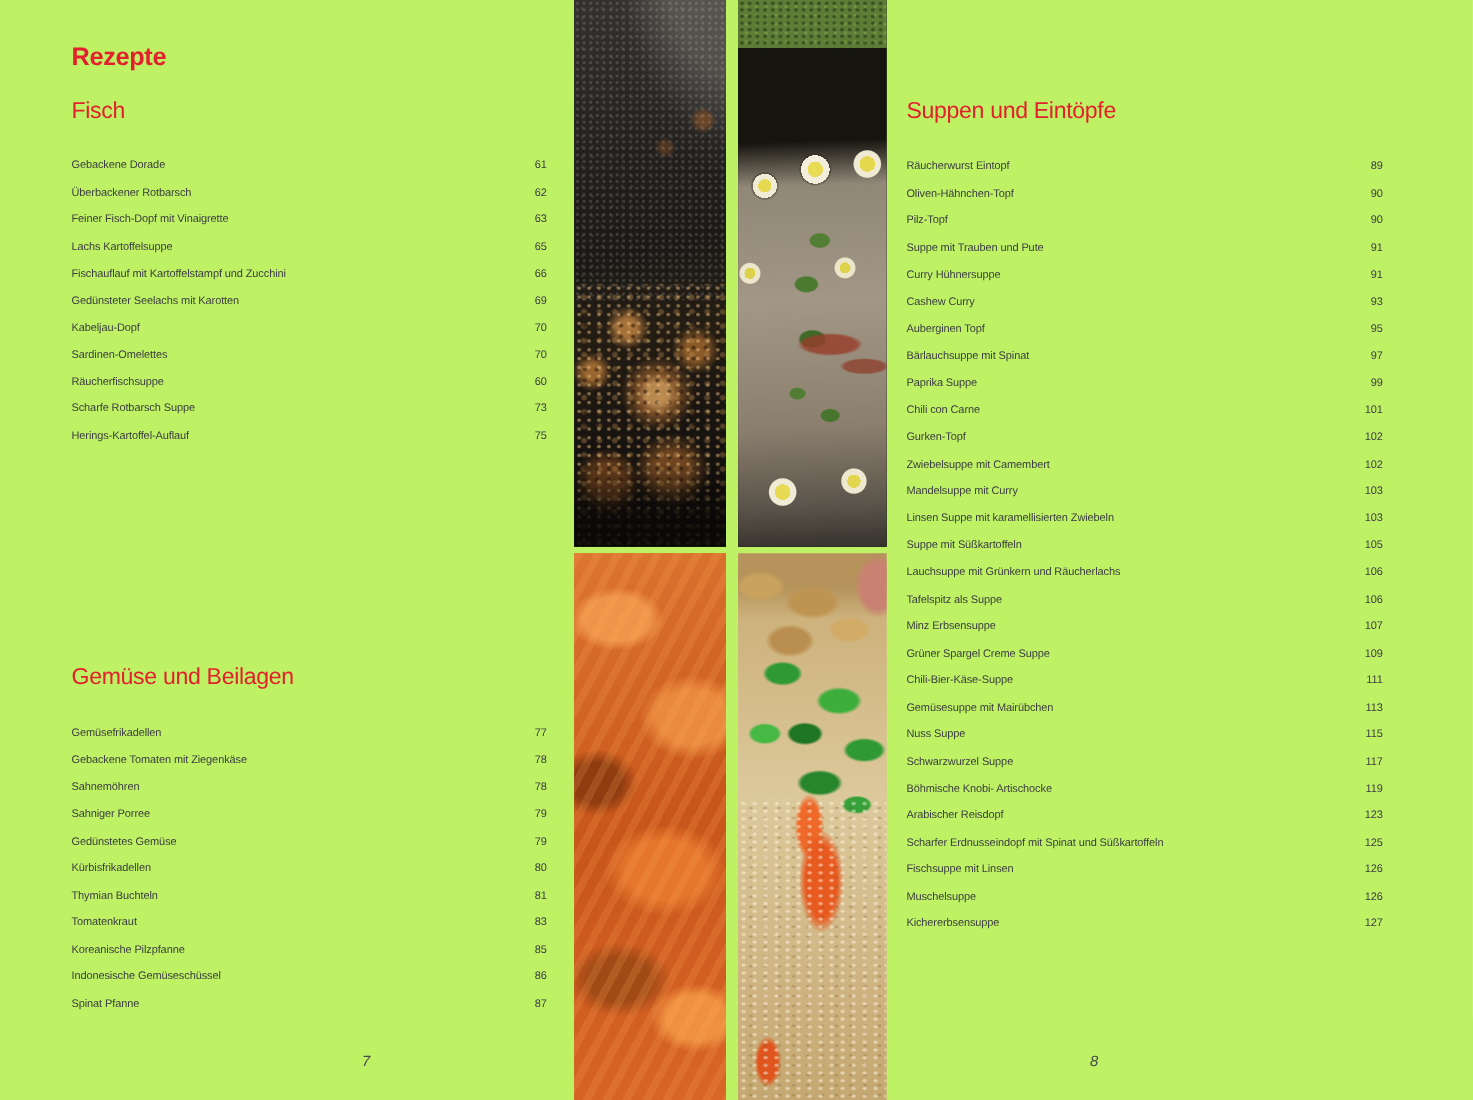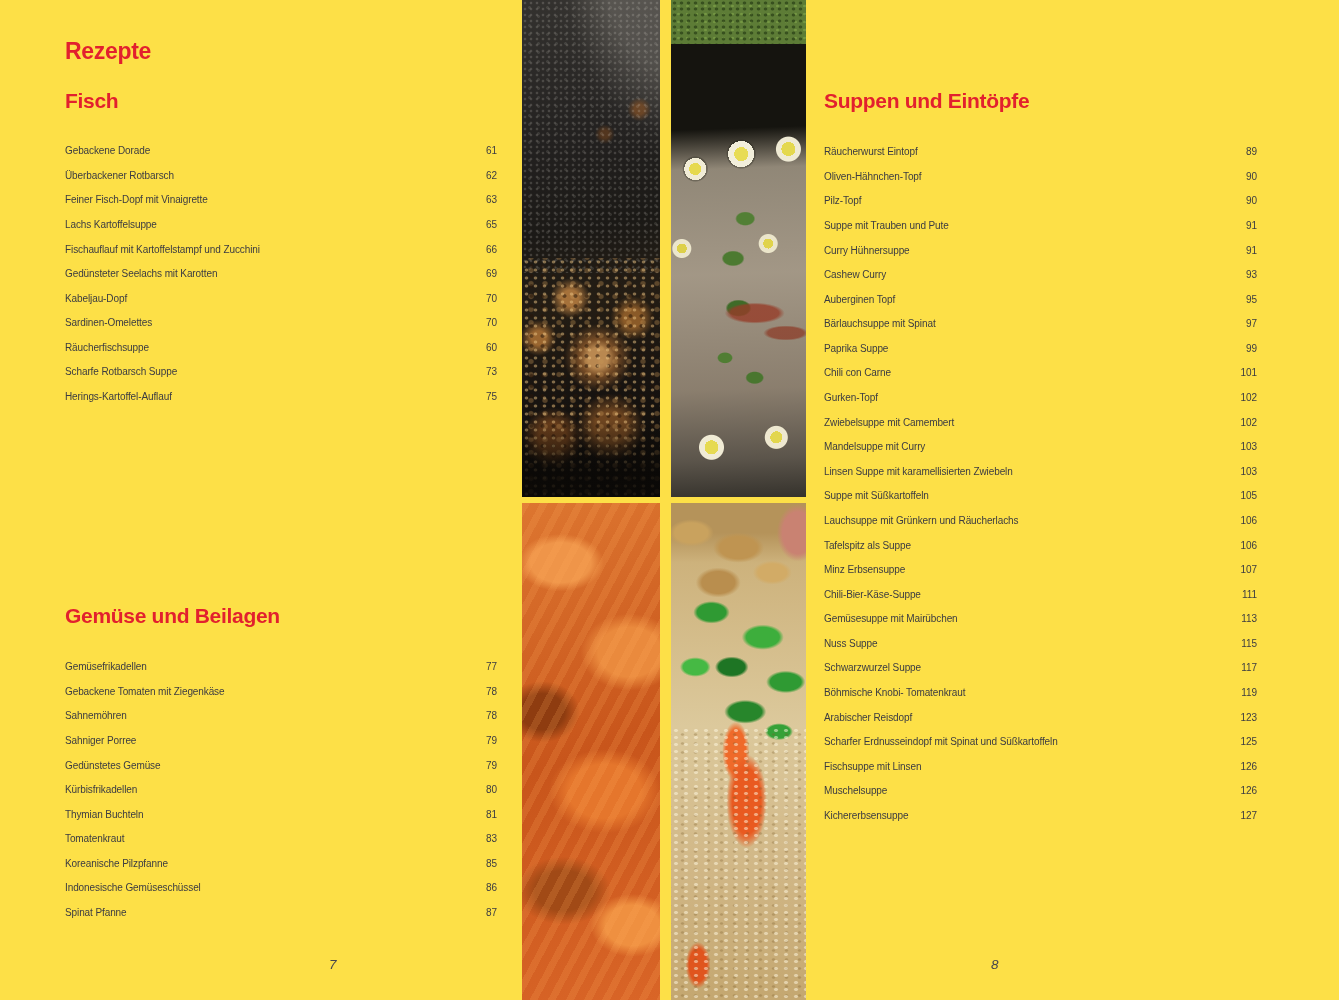--- a/index.html
+++ b/index.html
@@ -1,25 +1,25 @@
 <!DOCTYPE html>
 <html><head>
 <meta charset="utf-8">
 <style>
   html,body{margin:0;padding:0;background:#ffffff;}
   #canvas{
-    position:relative;width:1339px;height:1000px;background:#fde047;overflow:hidden;
+    position:relative;width:1339px;height:1000px;background:#bef264;overflow:hidden;
     font-family:"Liberation Sans","DejaVu Sans",sans-serif;color:#3b3b42;
   }
   .book-title{
     position:absolute;left:65px;top:40px;font-size:23px;font-weight:bold;
     letter-spacing:-0.3px;color:#e2202e;line-height:1;
   }
   .section-heading{
-    position:absolute;font-size:21px;font-weight:bold;letter-spacing:-0.3px;
+    position:absolute;font-size:21px;font-weight:normal;letter-spacing:-0.3px;
     color:#e2202e;line-height:1;
   }
   #fisch-heading{left:65px;top:90px;}
   #gemuese-heading{left:65px;top:605px;}
   #suppen-heading{left:824px;top:90px;}
   .toc-list{position:absolute;}
   #fisch-list{left:65px;top:139px;width:432px;}
   #gemuese-list{left:65px;top:655px;width:432px;}
   #suppen-list{left:824px;top:140px;width:433px;}
   .row{
@@ -338,20 +338,24 @@
       <div class="row">
         <span class="t">Tafelspitz als Suppe</span>
         <span class="p">106</span>
       </div>
 
       <div class="row">
         <span class="t">Minz Erbsensuppe</span>
         <span class="p">107</span>
       </div>
 
+      <div class="row">
+        <span class="t">Grüner Spargel Creme Suppe</span>
+        <span class="p">109</span>
+      </div>
 
       <div class="row">
         <span class="t">Chili-Bier-Käse-Suppe</span>
         <span class="p">111</span>
       </div>
 
       <div class="row">
         <span class="t">Gemüsesuppe mit Mairübchen</span>
         <span class="p">113</span>
       </div>
@@ -360,21 +364,21 @@
         <span class="t">Nuss Suppe</span>
         <span class="p">115</span>
       </div>
 
       <div class="row">
         <span class="t">Schwarzwurzel Suppe</span>
         <span class="p">117</span>
       </div>
 
       <div class="row">
-        <span class="t">Böhmische Knobi- Tomatenkraut</span>
+        <span class="t">Böhmische Knobi- Artischocke</span>
         <span class="p">119</span>
       </div>
 
 
       <div class="row">
         <span class="t">Arabischer Reisdopf</span>
         <span class="p">123</span>
       </div>
 
       <div class="row">

